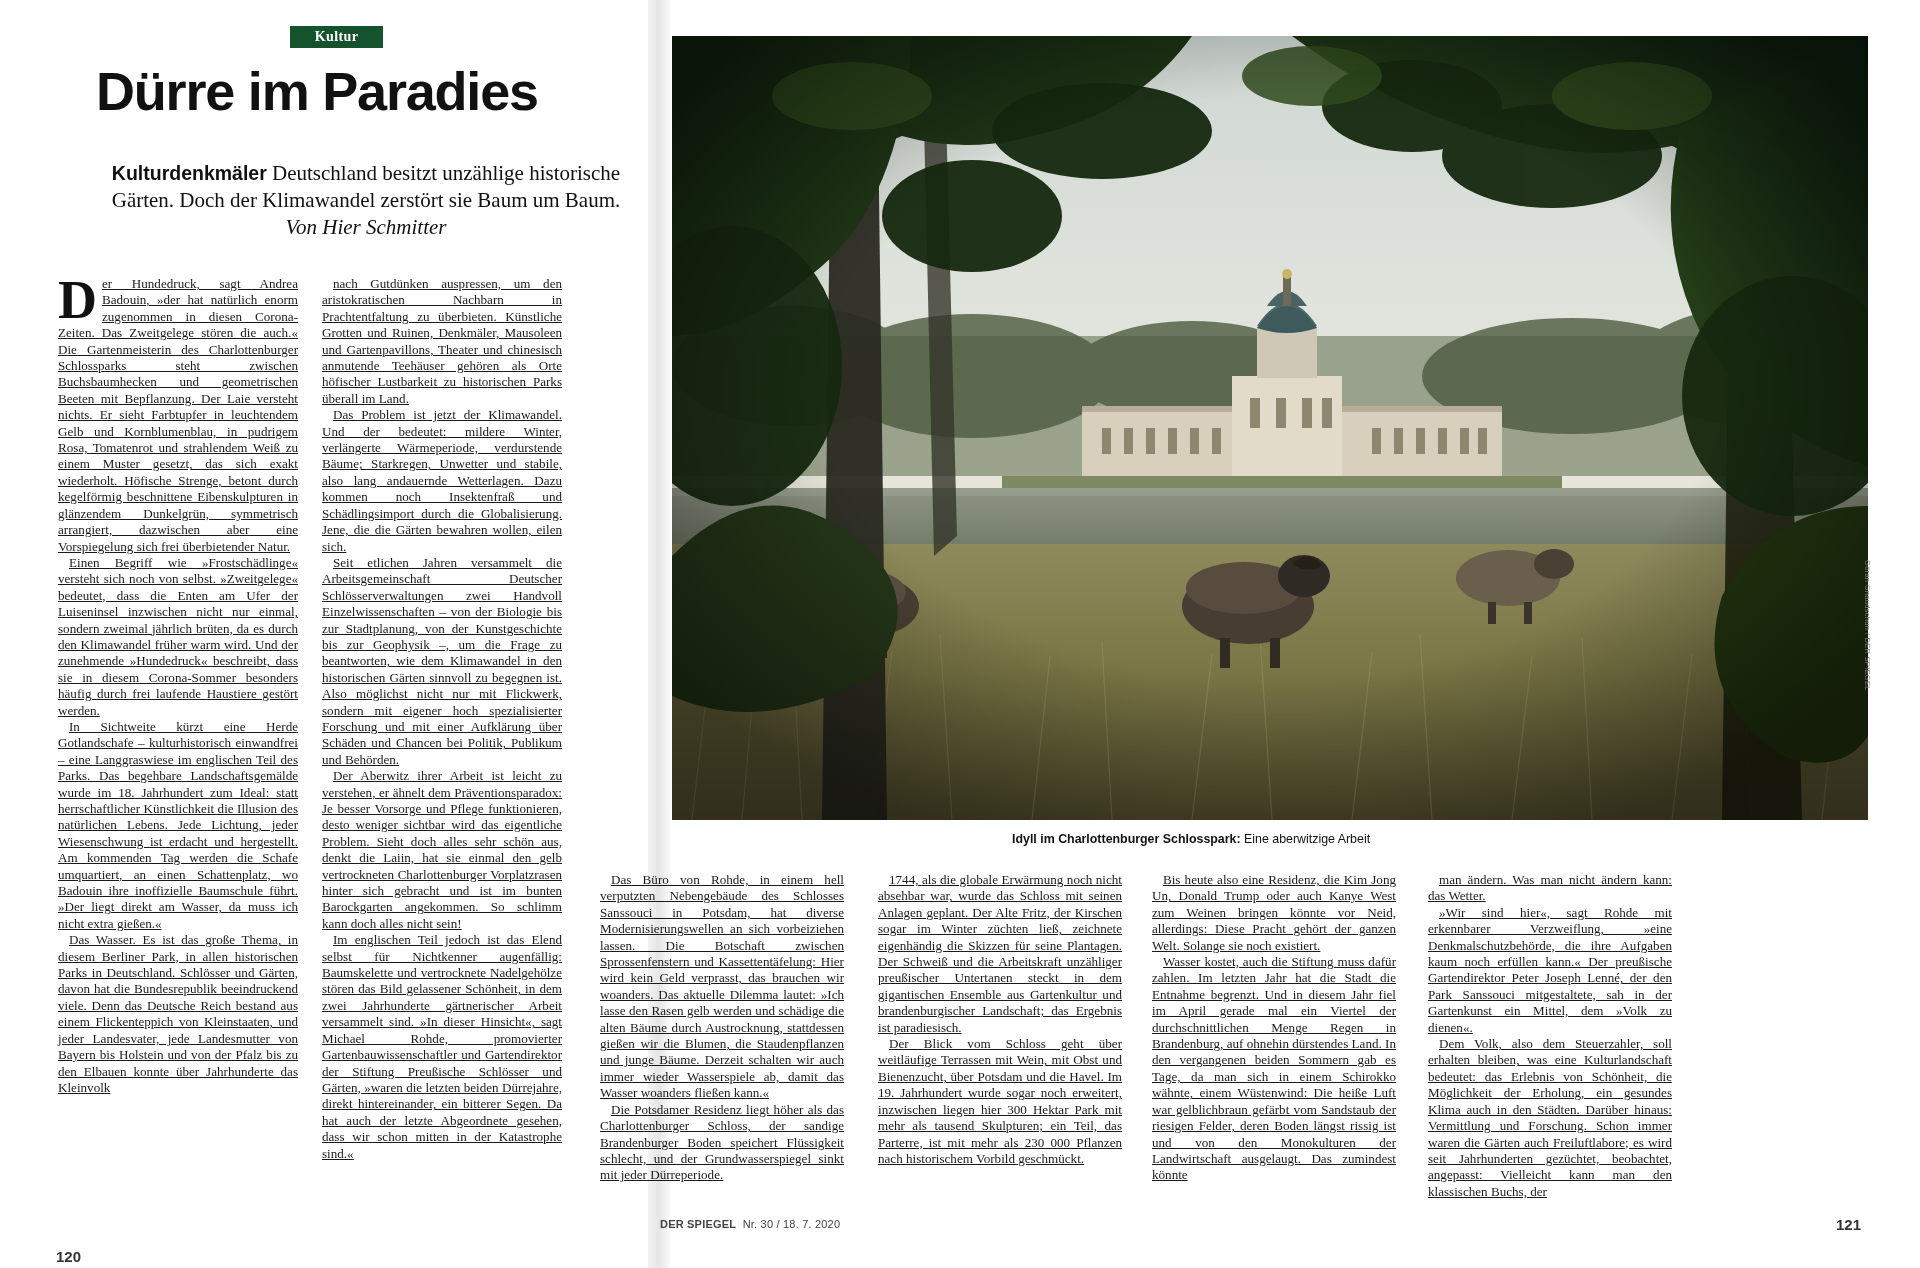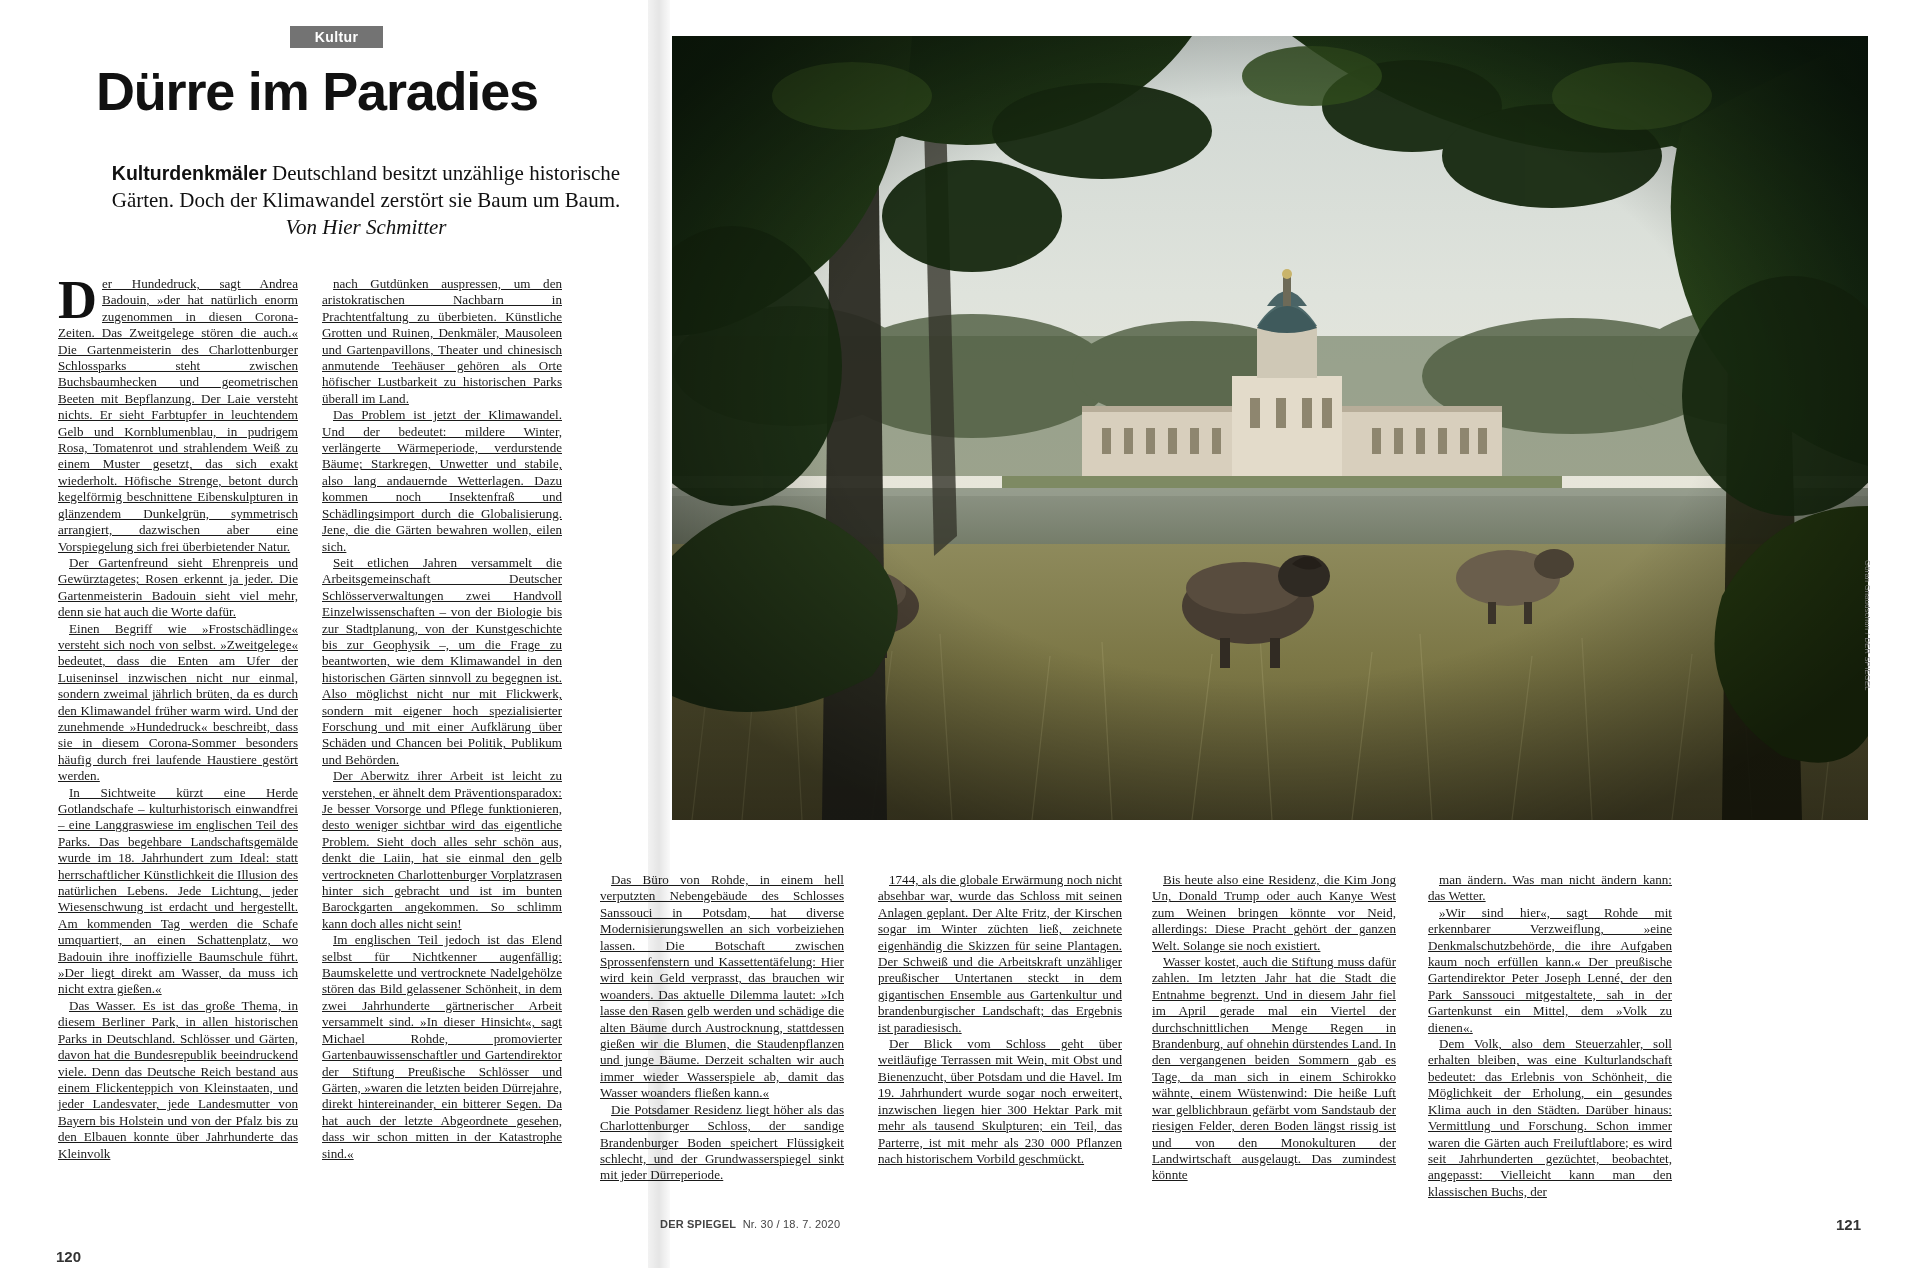--- a/index.html
+++ b/index.html
@@ -32,23 +32,23 @@
     pointer-events: none;
     z-index: 5;
   }
   
   .kultur-tag {
     position: absolute;
     left: 290px;
     top: 26px;
     width: 93px;
     height: 22px;
-    background: #737373;
+    background: #14532d;
     color: #ffffff;
-    font-family: Liberation Sans, sans-serif;
+    font-family: Liberation Serif, serif;
     font-weight: bold;
     font-size: 14px;
     letter-spacing: 0.4px;
     display: flex;
     align-items: center;
     justify-content: center;
   }
   
   .headline {
     position: absolute;
@@ -340,24 +340,26 @@
       </g>
 
       <path d="M0 520 Q90 430 180 500 Q260 560 200 640 Q90 700 0 660 Z" fill="#243618"></path>
       <path d="M1196 470 Q1100 470 1050 560 Q1020 660 1110 720 Q1170 740 1196 700 Z" fill="#22340f"></path>
 
       <rect x="0" y="0" width="1196" height="784" fill="url(#vign)"></rect>
     </svg>
   </div>
   <div class="credit">Göran Gnaudschun / DER SPIEGEL</div>
 
+  <div class="caption">
+    <b>Idyll im Charlottenburger Schlosspark:</b><span> Eine aberwitzige Arbeit</span>
+  </div>
 
   <div class="col" id="c1">
       <p class="dropcap noindent">Der Hundedruck, sagt Andrea Badouin, »der hat natürlich enorm zugenommen in diesen Corona-Zeiten. Das Zweitgelege stören die auch.« Die Gartenmeisterin des Charlottenburger Schlossparks steht zwischen Buchsbaumhecken und geometrischen Beeten mit Bepflanzung. Der Laie versteht nichts. Er sieht Farbtupfer in leuchtendem Gelb und Kornblumenblau, in pudrigem Rosa, Tomatenrot und strahlendem Weiß zu einem Muster gesetzt, das sich exakt wiederholt. Höfische Strenge, betont durch kegelförmig beschnittene Eibenskulpturen in glänzendem Dunkelgrün, symmetrisch arrangiert, dazwischen aber eine Vorspiegelung sich frei überbietender Natur.</p>
-      <p>Der Gartenfreund sieht Ehrenpreis und Gewürztagetes; Rosen erkennt ja jeder. Die Gartenmeisterin Badouin sieht viel mehr, denn sie hat auch die Worte dafür.</p>
       <p>Einen Begriff wie »Frostschädlinge« versteht sich noch von selbst. »Zweitgelege« bedeutet, dass die Enten am Ufer der Luiseninsel inzwischen nicht nur einmal, sondern zweimal jährlich brüten, da es durch den Klimawandel früher warm wird. Und der zunehmende »Hundedruck« beschreibt, dass sie in diesem Corona-Sommer besonders häufig durch frei laufende Haustiere gestört werden.</p>
       <p>In Sichtweite kürzt eine Herde Gotlandschafe – kulturhistorisch einwandfrei – eine Langgraswiese im englischen Teil des Parks. Das begehbare Landschaftsgemälde wurde im 18. Jahrhundert zum Ideal: statt herrschaftlicher Künstlichkeit die Illusion des natürlichen Lebens. Jede Lichtung, jeder Wiesenschwung ist erdacht und hergestellt. Am kommenden Tag werden die Schafe umquartiert, an einen Schattenplatz, wo Badouin ihre inoffizielle Baumschule führt. »Der liegt direkt am Wasser, da muss ich nicht extra gießen.«</p>
       <p>Das Wasser. Es ist das große Thema, in diesem Berliner Park, in allen historischen Parks in Deutschland. Schlösser und Gärten, davon hat die Bundesrepublik beeindruckend viele. Denn das Deutsche Reich bestand aus einem Flickenteppich von Kleinstaaten, und jeder Landesvater, jede Landesmutter von Bayern bis Holstein und von der Pfalz bis zu den Elbauen konnte über Jahrhunderte das Kleinvolk</p>
     </div>
   <div class="col" id="c2">
       <p>nach Gutdünken auspressen, um den aristokratischen Nachbarn in Prachtentfaltung zu überbieten. Künstliche Grotten und Ruinen, Denkmäler, Mausoleen und Gartenpavillons, Theater und chinesisch anmutende Teehäuser gehören als Orte höfischer Lustbarkeit zu historischen Parks überall im Land.</p>
       <p>Das Problem ist jetzt der Klimawandel. Und der bedeutet: mildere Winter, verlängerte Wärmeperiode, verdurstende Bäume; Starkregen, Unwetter und stabile, also lang andauernde Wetterlagen. Dazu kommen noch Insektenfraß und Schädlingsimport durch die Globalisierung. Jene, die die Gärten bewahren wollen, eilen sich.</p>
       <p>Seit etlichen Jahren versammelt die Arbeitsgemeinschaft Deutscher Schlösserverwaltungen zwei Handvoll Einzelwissenschaften – von der Biologie bis zur Stadtplanung, von der Kunstgeschichte bis zur Geophysik –, um die Frage zu beantworten, wie dem Klimawandel in den historischen Gärten sinnvoll zu begegnen ist. Also möglichst nicht nur mit Flickwerk, sondern mit eigener hoch spezialisierter Forschung und mit einer Aufklärung über Schäden und Chancen bei Politik, Publikum und Behörden.</p>
       <p>Der Aberwitz ihrer Arbeit ist leicht zu verstehen, er ähnelt dem Präventionsparadox: Je besser Vorsorge und Pflege funktionieren, desto weniger sichtbar wird das eigentliche Problem. Sieht doch alles sehr schön aus, denkt die Laiin, hat sie einmal den gelb vertrockneten Charlottenburger Vorplatzrasen hinter sich gebracht und ist im bunten Barockgarten angekommen. So schlimm kann doch alles nicht sein!</p>
       <p>Im englischen Teil jedoch ist das Elend selbst für Nichtkenner augenfällig: Baumskelette und vertrocknete Nadelgehölze stören das Bild gelassener Schönheit, in dem zwei Jahrhunderte gärtnerischer Arbeit versammelt sind. »In dieser Hinsicht«, sagt Michael Rohde, promovierter Gartenbauwissenschaftler und Gartendirektor der Stiftung Preußische Schlösser und Gärten, »waren die letzten beiden Dürrejahre, direkt hintereinander, ein bitterer Segen. Da hat auch der letzte Abgeordnete gesehen, dass wir schon mitten in der Katastrophe sind.«</p>

